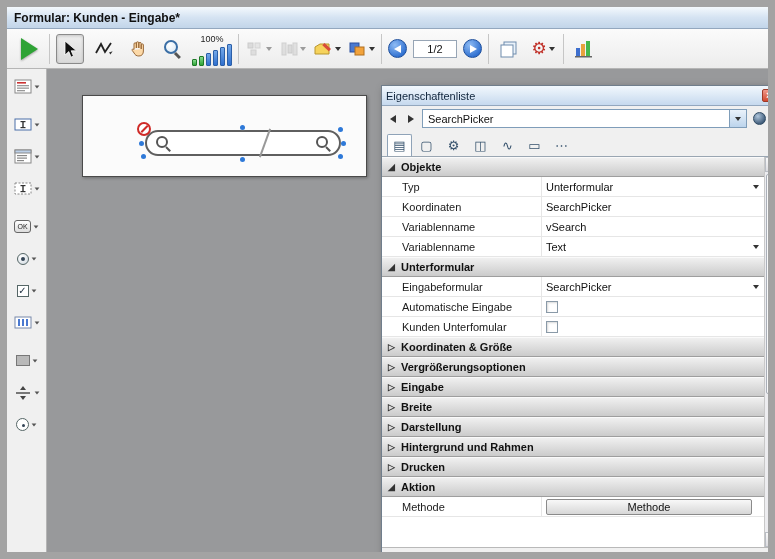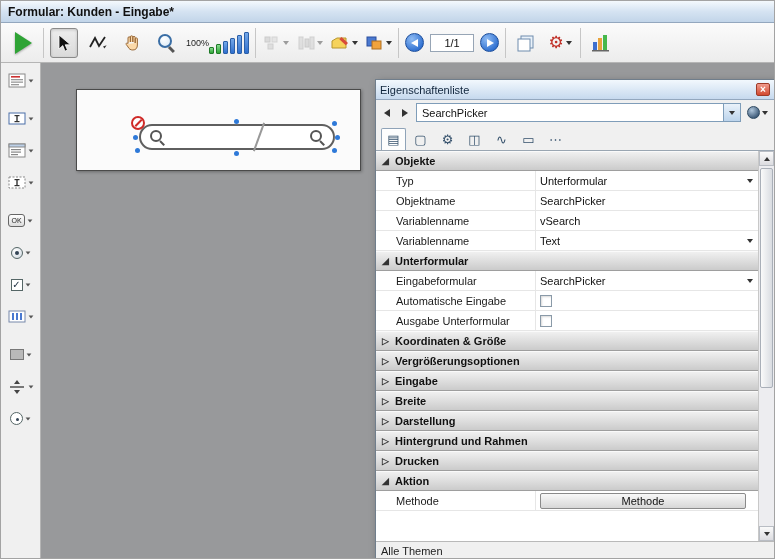--- a/index.html
+++ b/index.html
@@ -1,37 +1,37 @@
 <!DOCTYPE html>
 <html><head>
 <meta charset="utf-8">
 <style>
   * { margin:0; padding:0; box-sizing:border-box; }
   body { background:#555; font-family:"Liberation Sans", sans-serif; font-size:11px; color:#111; }
-  #app { position:relative; width:775px; height:559px; background:#F0F0F0; border:1px solid #a3a3a3; overflow:hidden; }
+  #app { position:relative; width:775px; height:559px; background:#F0F0F0; border:7px solid #a3a3a3; overflow:hidden; }
 
   
   .titlebar { position:absolute; left:0; top:0; right:0; height:22px;
     background:linear-gradient(#F4F9FD,#D5E3F2 50%,#C2D5E9);
     border-bottom:1px solid #93A7BE; display:flex; align-items:center; padding-left:7px;
     font-weight:bold; font-size:12px; color:#101010; }
 
   
   .toolbar { position:absolute; left:0; top:22px; right:0; height:40px;
     background:linear-gradient(#FBFBFB,#ECECEC); border-bottom:1px solid #B5B5B5;
     display:flex; align-items:center; padding:0 8px; gap:6px; }
   .tbtn { height:30px; min-width:28px; display:flex; align-items:center; justify-content:center; border-radius:3px; gap:2px; }
   .selected-tool { border:1px solid #8A8A8A; background:linear-gradient(#EDEDED,#DADADA); box-shadow:inset 0 1px 3px rgba(0,0,0,.18); }
   .sep { width:1px; height:30px; background:#C6C6C6; }
   .dis { opacity:.45; }
   .run-icon { width:0; height:0; border-left:17px solid #2EA335; border-top:11px solid transparent; border-bottom:11px solid transparent; filter:drop-shadow(0 1px 1px rgba(0,0,0,.35)); }
   .mag { position:relative; width:19px; height:19px; }
   .mag::before { content:""; position:absolute; left:1px; top:1px; width:10px; height:10px; border:2px solid #3A6EA5; border-radius:50%; background:radial-gradient(circle at 35% 30%, #fff, #D8E8F5); }
   .mag::after { content:""; position:absolute; left:13px; top:13px; width:7px; height:3px; background:#555; transform:rotate(45deg); transform-origin:0 0; }
-  .zoomw { display:flex; align-items:center; justify-content:flex-end; height:34px; }
+  .zoomw { display:flex; flex-direction:column; align-items:center; justify-content:flex-end; height:34px; }
   .zoom-label { font-size:9px; line-height:10px; color:#222; }
   .bars { display:flex; align-items:flex-end; gap:2px; height:22px; }
   .bar { width:5px; display:inline-block; border:1px solid #2B5FA8; background:linear-gradient(#74A8E8,#2F6FCE); border-radius:1px; }
   .bar.g { border-color:#1F7A28; background:linear-gradient(#86DB8E,#2EA335); }
   .caret { width:0; height:0; border-left:3.5px solid transparent; border-right:3.5px solid transparent; border-top:4px solid #333; }
   .caret-up { width:0; height:0; border-left:3.5px solid transparent; border-right:3.5px solid transparent; border-bottom:4px solid #333; }
   .navc { width:19px; height:19px; border-radius:50%; border:1px solid #1C4E9C;
     background:radial-gradient(circle at 35% 30%, #8FBCF4, #2E6FD0 75%); display:flex; align-items:center; justify-content:center; }
   .tri-l { width:0; height:0; border-top:4.5px solid transparent; border-bottom:4.5px solid transparent; border-right:7px solid #fff; margin-right:1px; }
   .tri-r { width:0; height:0; border-top:4.5px solid transparent; border-bottom:4.5px solid transparent; border-left:7px solid #fff; margin-left:1px; }
@@ -183,21 +183,21 @@
       <svg width="20" height="16">
         <rect x="3" y="2" width="9" height="9" fill="#4A79D0" stroke="#2B4F9E"></rect>
         <rect x="8" y="6" width="9" height="8" fill="#F2A33C" stroke="#B06F1E"></rect>
       </svg>
       <span class="caret"></span>
     </div>
     <div class="sep"></div>
     <div class="navc">
       <span class="tri-l"></span>
     </div>
-    <div class="pagebox">1/1</div>
+    <div class="pagebox">1/2</div>
     <div class="navc">
       <span class="tri-r"></span>
     </div>
     <div class="sep"></div>
     <div class="tbtn">
       <svg width="20" height="18">
         <rect x="5" y="2" width="12" height="12" fill="#EAF2FA" stroke="#6E8CAD"></rect>
         <rect x="2" y="5" width="12" height="12" fill="#FFFFFF" stroke="#6E8CAD"></rect>
       </svg>
     </div>
@@ -366,21 +366,21 @@
             <span>Objekte</span>
           </div>
           <div class="prow">
             <div class="plabel">Typ</div>
             <div class="pval">
               <span>Unterformular</span>
               <span class="caret"></span>
             </div>
           </div>
           <div class="prow">
-            <div class="plabel">Objektname</div>
+            <div class="plabel">Koordinaten</div>
             <div class="pval">
               <span>SearchPicker</span>
             </div>
           </div>
           <div class="prow">
             <div class="plabel">Variablenname</div>
             <div class="pval">
               <span>vSearch</span>
             </div>
           </div>
@@ -402,21 +402,21 @@
               <span class="caret"></span>
             </div>
           </div>
           <div class="prow">
             <div class="plabel">Automatische Eingabe</div>
             <div class="pval">
               <span class="cb"></span>
             </div>
           </div>
           <div class="prow">
-            <div class="plabel">Ausgabe Unterformular</div>
+            <div class="plabel">Kunden Unterfomular</div>
             <div class="pval">
               <span class="cb"></span>
             </div>
           </div>
           <div class="sec">
             <span class="tri">▷</span>
             <span>Koordinaten &amp; Größe</span>
           </div>
           <div class="sec">
             <span class="tri">▷</span>

